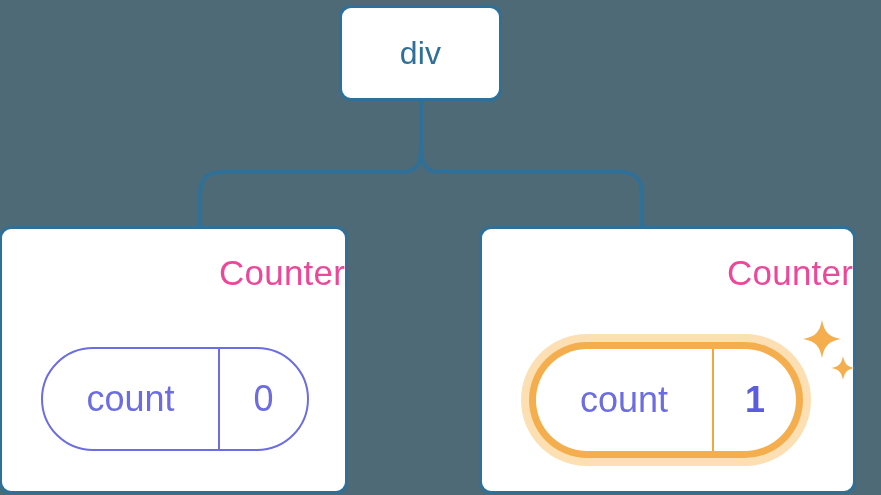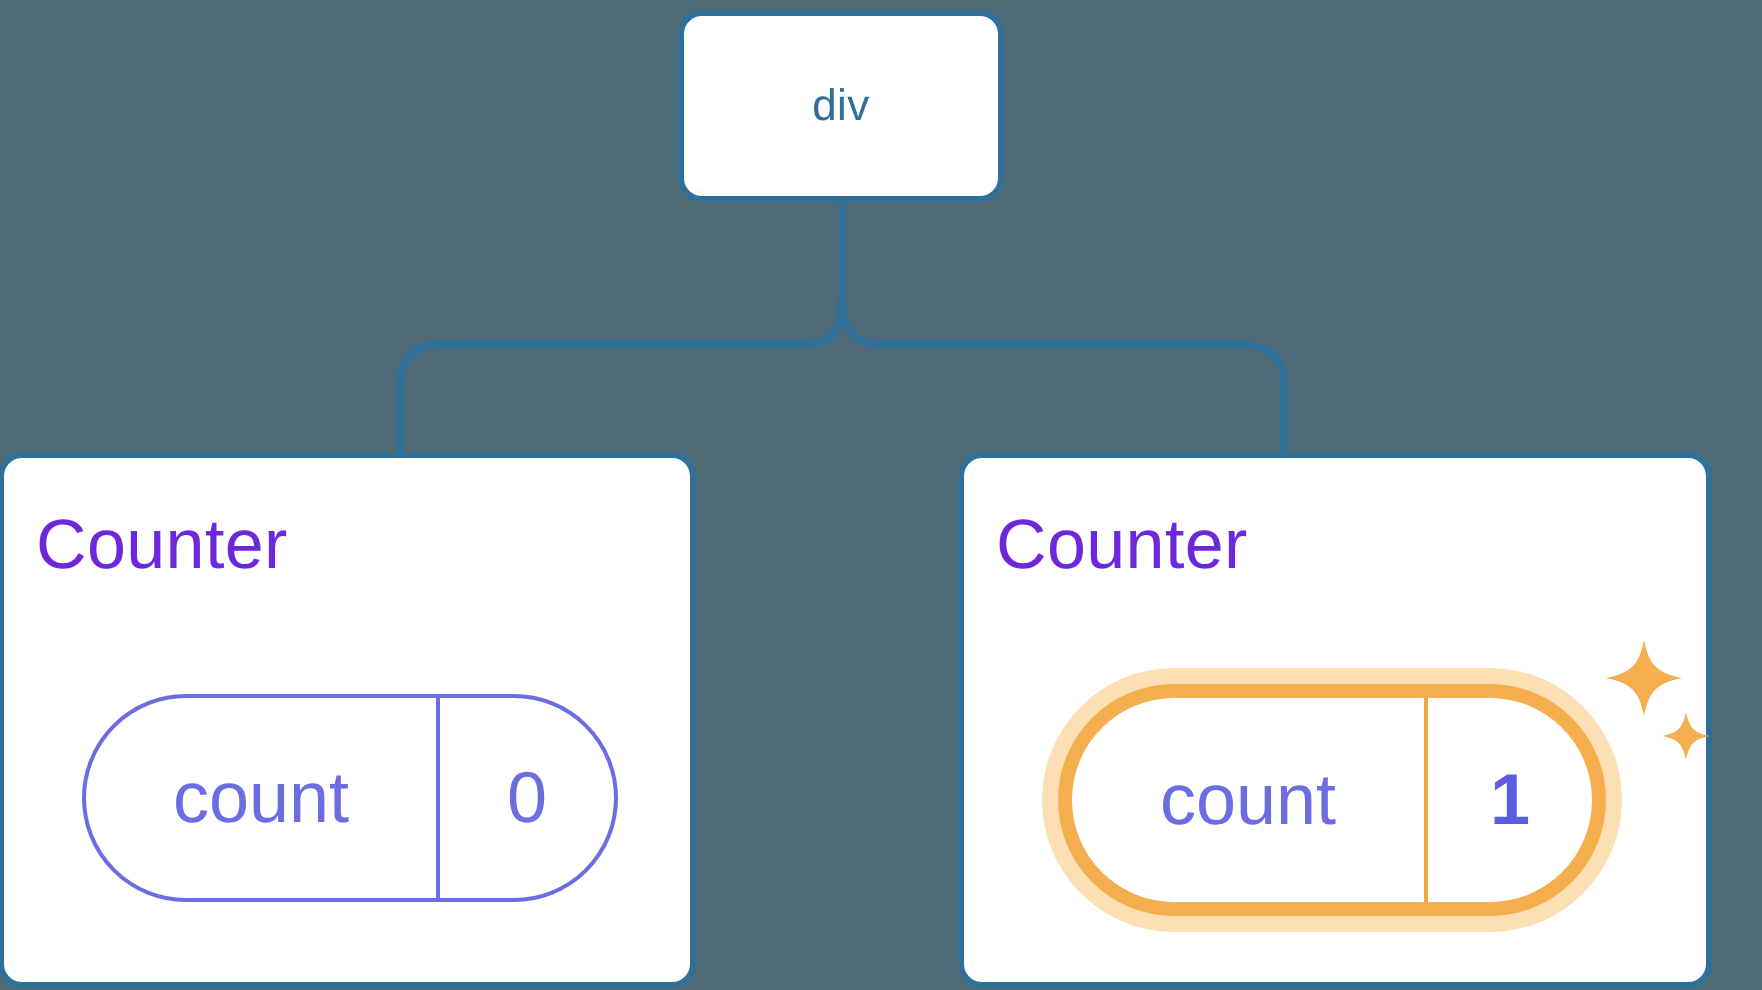--- a/index.html
+++ b/index.html
@@ -18,43 +18,42 @@
   .root-node{
     position:absolute;
     left:339px;top:5px;width:163px;height:96px;
     box-sizing:border-box;
     background:#ffffff;
     border:3px solid #2f7099;
     border-radius:12px;
     display:flex;align-items:center;justify-content:center;
   }
   .root-label{
-    font-size:22px;
+    font-size:32px;
     color:#2f7099;
     letter-spacing:.2px;
   }
 
   
   .card{
     position:absolute;
     box-sizing:border-box;
     background:#ffffff;
     border:3px solid #2f7099;
     border-radius:12px;
   }
   .card-left{left:-1px;top:226px;width:349px;height:268px;}
   .card-right{left:479px;top:226px;width:377px;height:268px;}
 
   .card-title{
     position:absolute;left:0;right:0;top:24px;
-    text-align:left;
+    text-align:right;
     font-size:35px;
-    color:#6d28d9;
+    color:#ec4899;
     letter-spacing:.2px;
-    margin-left:16px;
   }
 
   
   .pill{
     position:absolute;
     box-sizing:border-box;
     display:flex;align-items:stretch;
     background:#ffffff;
   }
   .pill-plain{

